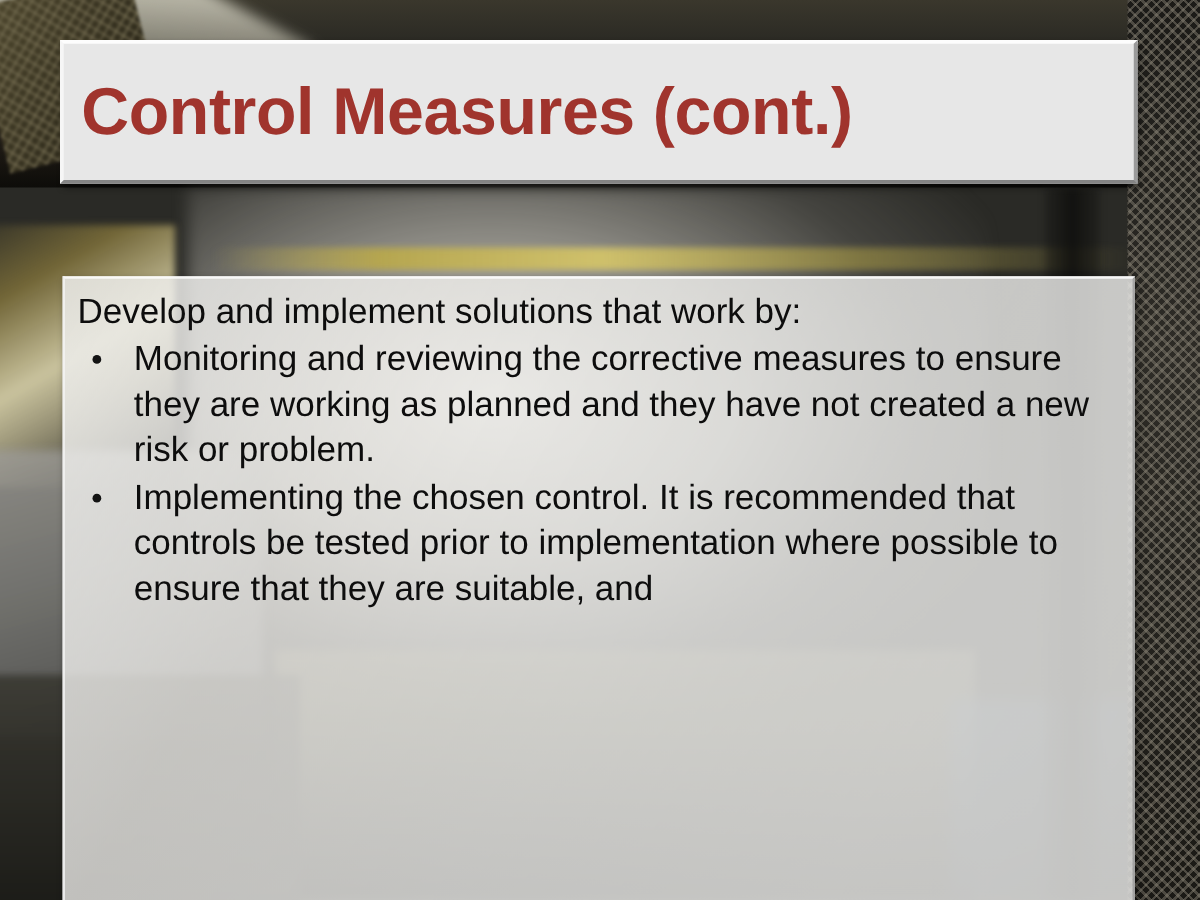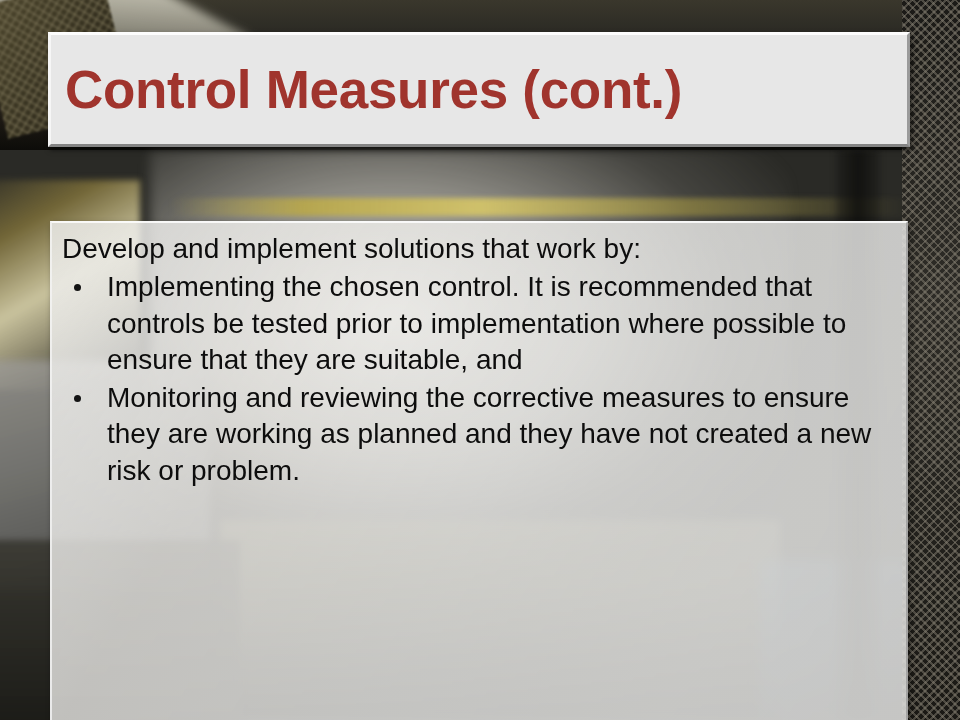--- a/index.html
+++ b/index.html
@@ -220,22 +220,22 @@
 
   <div id="title-box">
     <h1 id="title-text">Control Measures (cont.)</h1>
   </div>
 
   <div id="body-box">
     <p class="intro-line">Develop and implement solutions that work by:</p>
     <ul class="bullets">
       <li>
         <span class="dot"></span>
-        <span>Implementing the chosen control. It is recommended that controls be tested prior to implementation where possible to ensure that they are suitable, and</span>
+        <span>Monitoring and reviewing the corrective measures to ensure they are working as planned and they have not created a new risk or problem.</span>
       </li>
       <li>
         <span class="dot"></span>
-        <span>Monitoring and reviewing the corrective measures to ensure they are working as planned and they have not created a new risk or problem.</span>
+        <span>Implementing the chosen control. It is recommended that controls be tested prior to implementation where possible to ensure that they are suitable, and</span>
       </li>
     </ul>
   </div>
 
 </div>
 
 </body></html>

